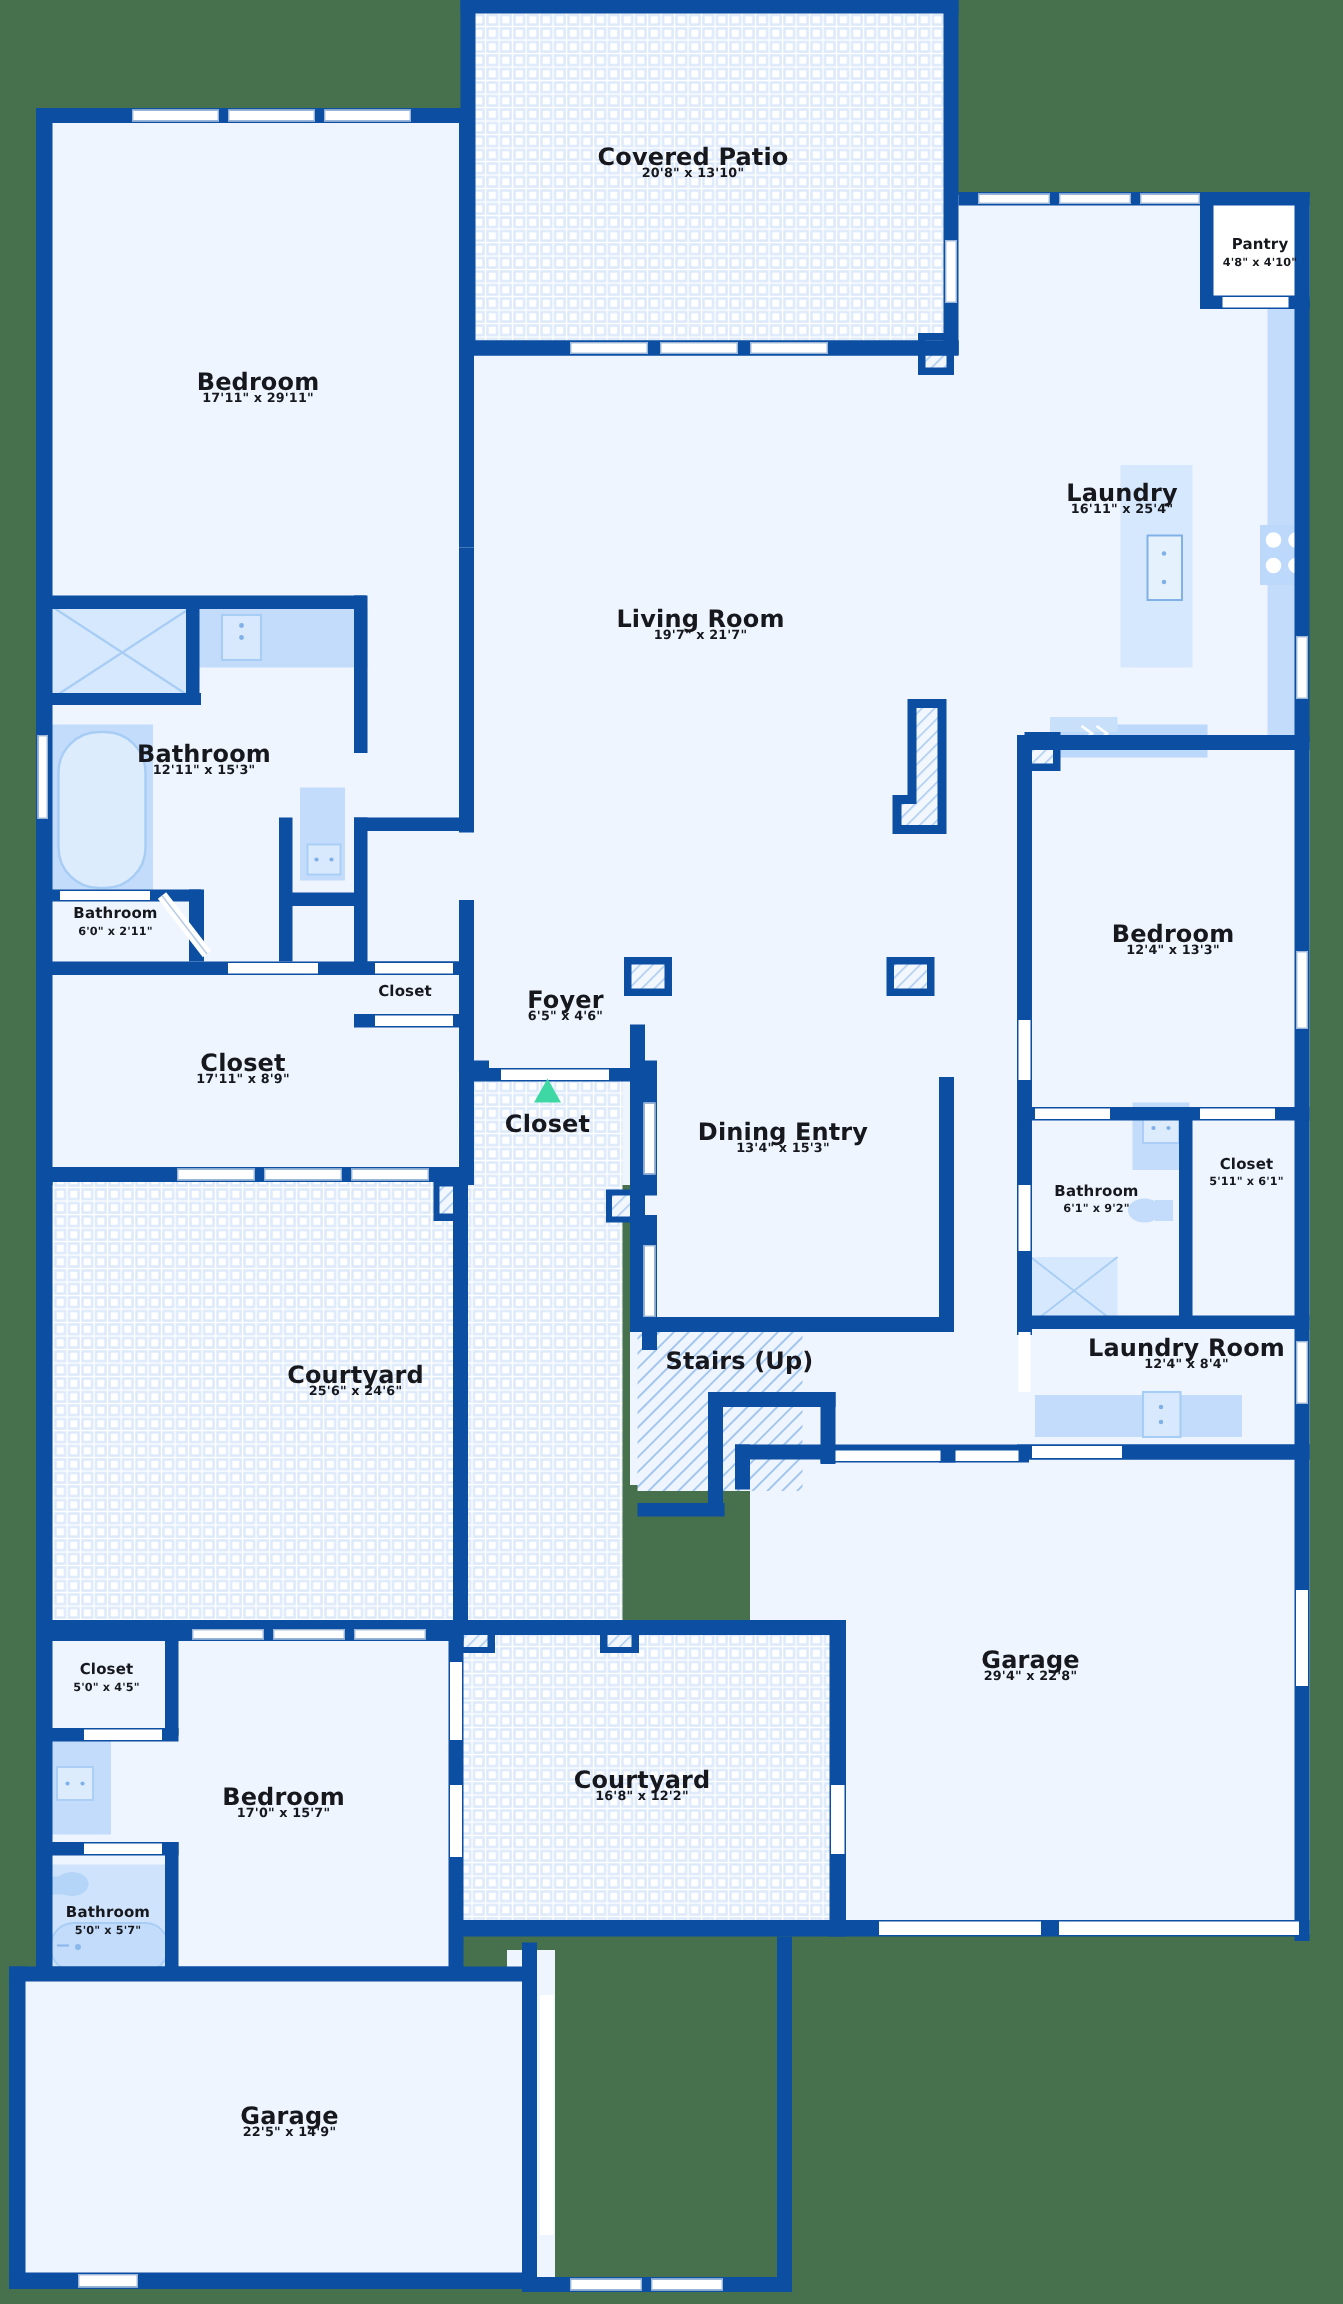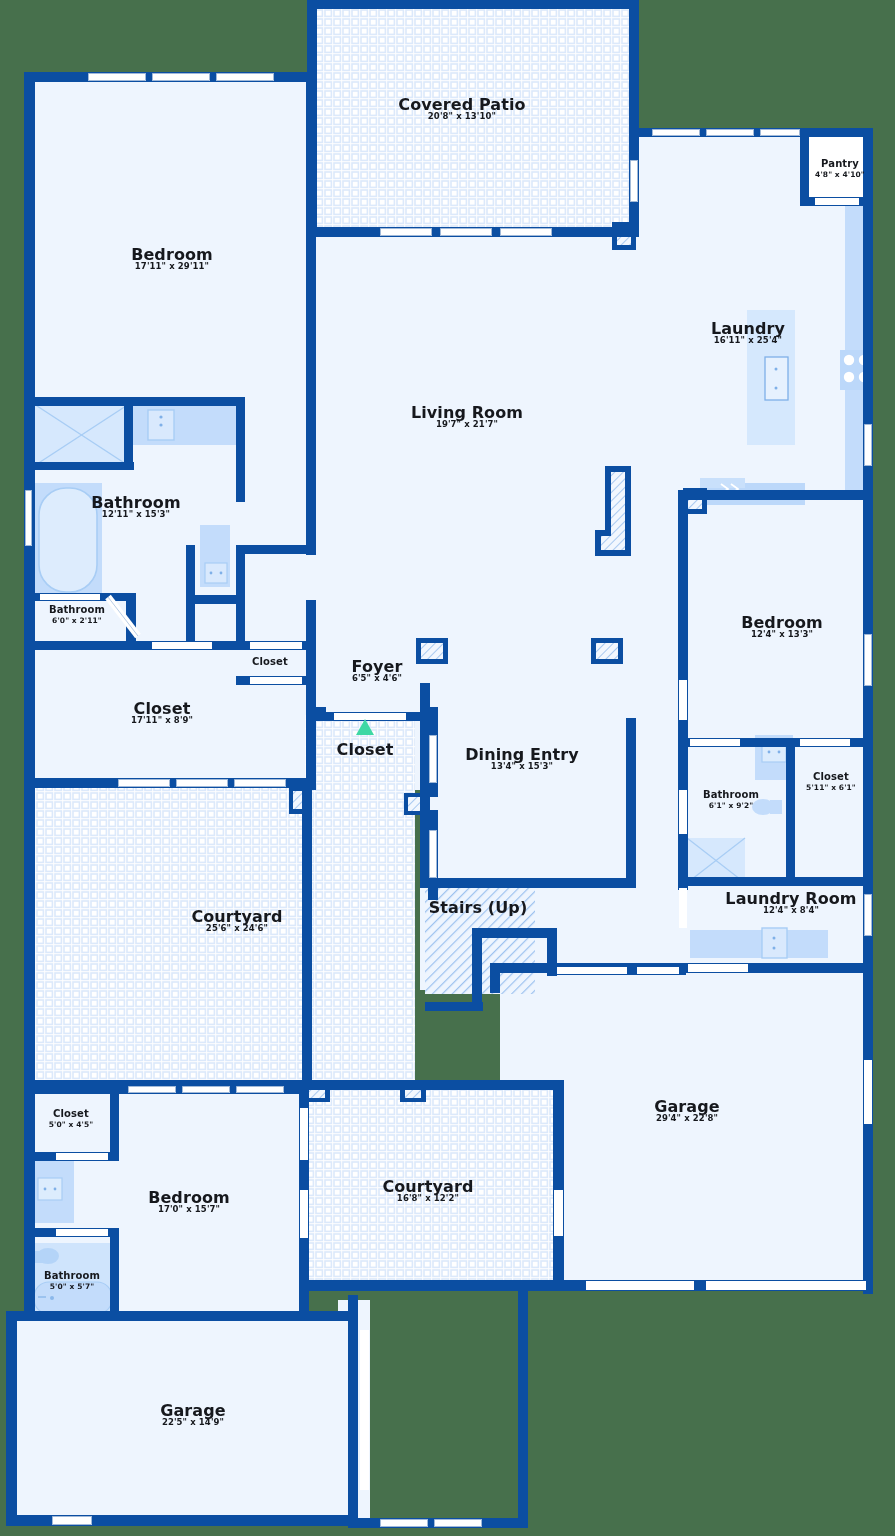--- a/index.html
+++ b/index.html
@@ -443,21 +443,21 @@
       <div class="dm">5'11" x 6'1"</div>
     </div>
     <div class="lbl small" style="left: 731px; top: 800px;">
       <div class="nm">Bathroom</div>
       <div class="dm">6'1" x 9'2"</div>
     </div>
     <div class="lbl" style="left: 791px; top: 904px;">
       <div class="nm">Laundry Room</div>
       <div class="dm">12'4" x 8'4"</div>
     </div>
-    <div class="lbl" style="left: 478px; top: 907px;">
+    <div class="lbl" style="left: 493px; top: 907px;">
       <div class="nm">Stairs (Up)</div>
     </div>
     <div class="lbl" style="left: 237px; top: 922px;">
       <div class="nm">Courtyard</div>
       <div class="dm">25'6" x 24'6"</div>
     </div>
     <div class="lbl" style="left: 687px; top: 1112px;">
       <div class="nm">Garage</div>
       <div class="dm">29'4" x 22'8"</div>
     </div>

